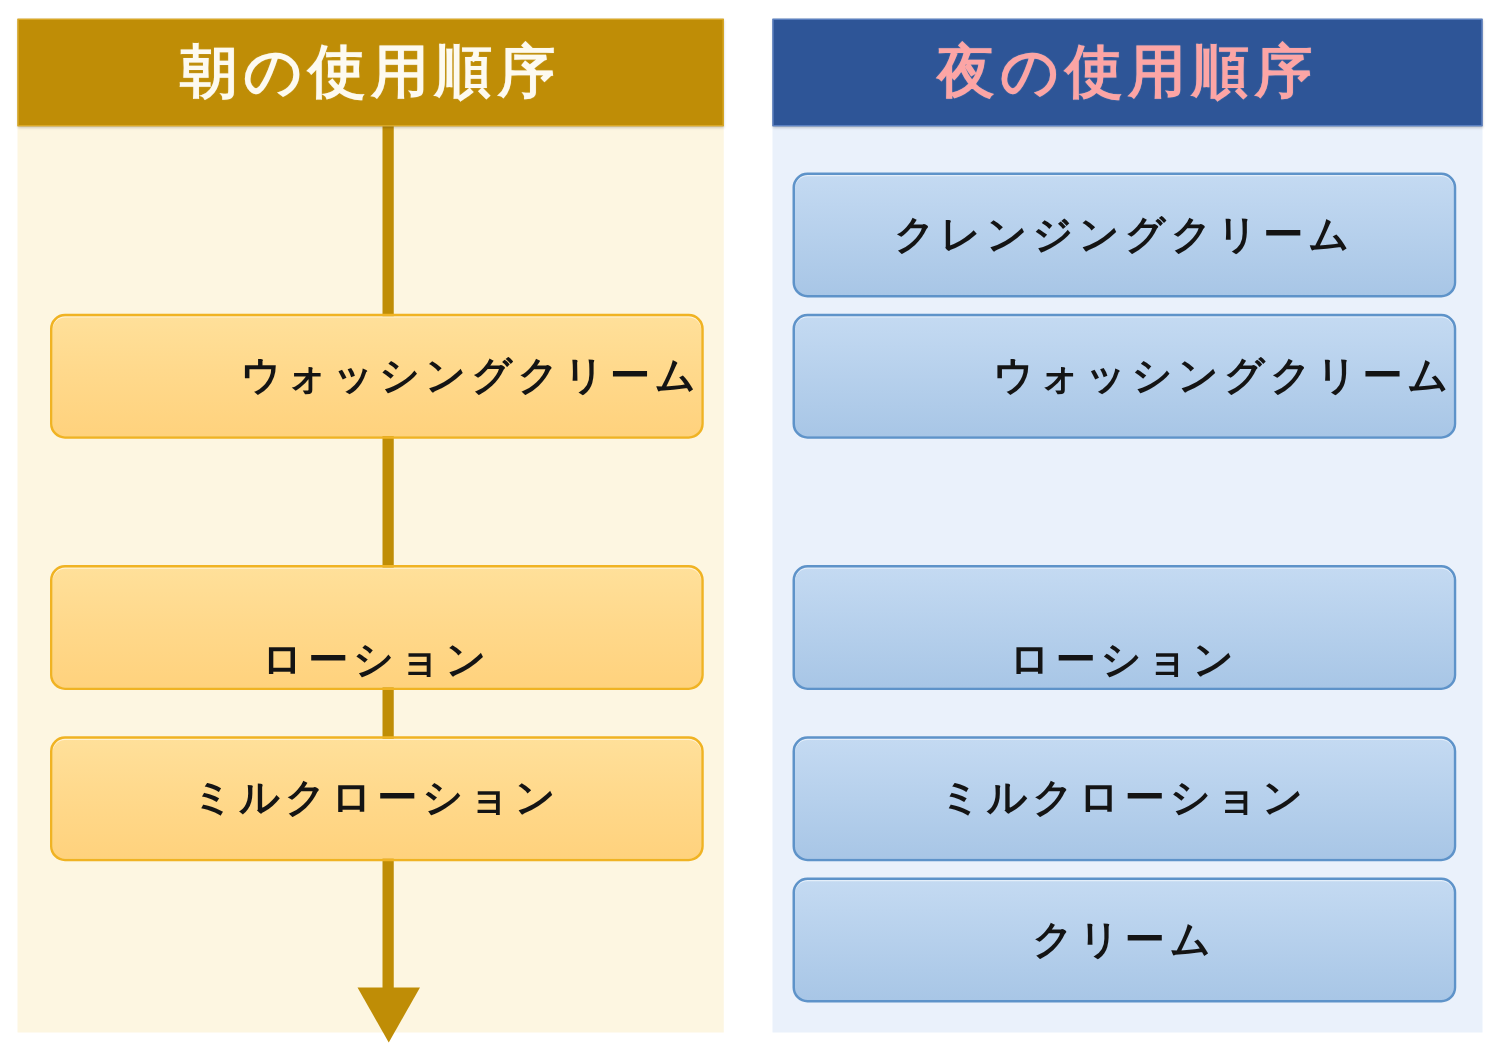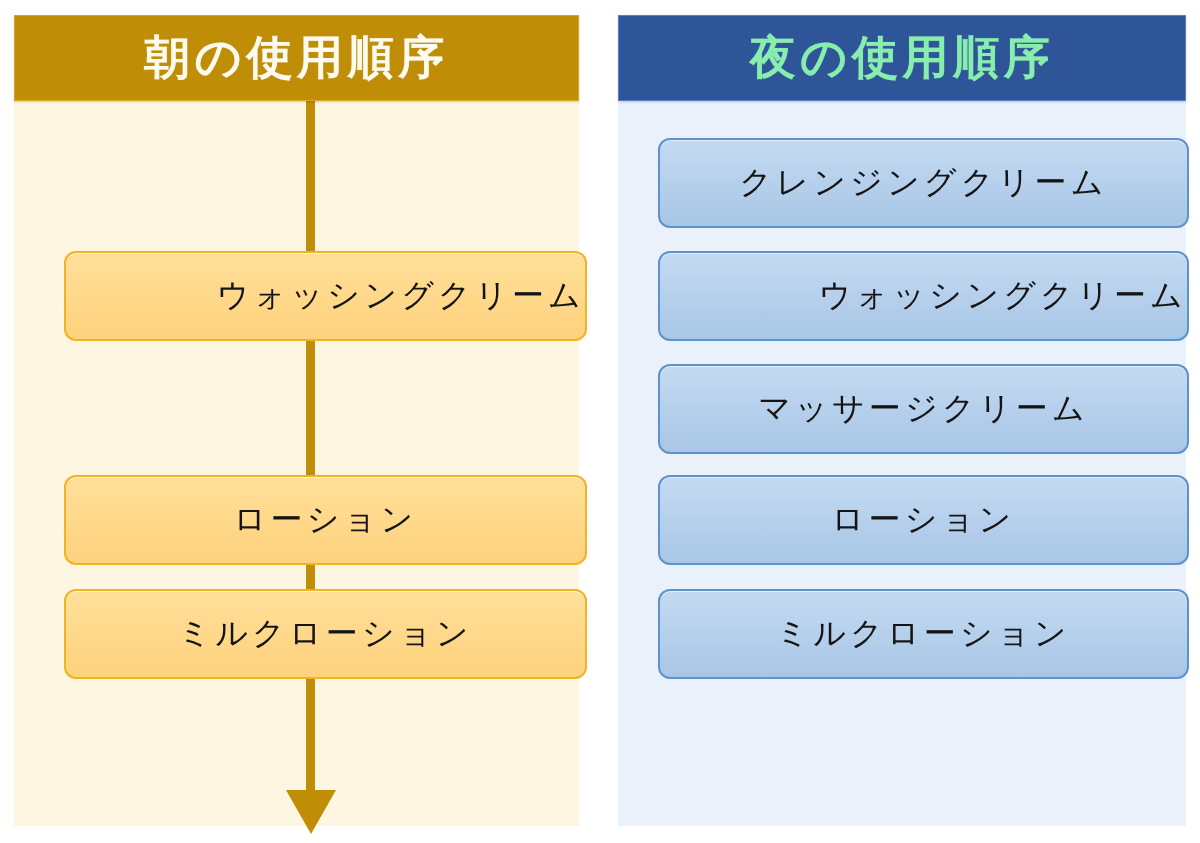--- a/index.html
+++ b/index.html
@@ -70,21 +70,21 @@
     color: #fdfaf0;
   }
   #header-morning {
     background: #bf8d06;
     border: 1px solid #d9a826;
     box-shadow: 0 1px 2px rgba(0,0,0,0.18);
   }
   #header-night {
     background: #2e5597;
     border: 1px solid #5a7fc0;
-    color: #86efac;
+    color: #fca5a5;
     box-shadow: 0 1px 2px rgba(0,0,0,0.18);
   }
   .panel-header .title-text {
     text-shadow: 0 0 1px rgba(255,255,255,0.35);
     white-space: nowrap;
   }
 
   
   .spine {
     position: absolute;
@@ -108,54 +108,53 @@
     left: 272px;
     top: 775px;
     border-left: 25px solid transparent;
     border-right: 25px solid transparent;
     border-top: 44px solid #bf8d06;
   }
 
   
   .step {
     position: absolute;
-    height: 90px;
+    height: 100px;
     box-sizing: border-box;
     border-radius: 12px;
     display: flex;
     align-items: center;
     justify-content: center;
     z-index: 3;
     font-size: 32px;
-    font-weight: normal;
+    font-weight: bold;
     letter-spacing: 0.13em;
     color: #141414;
     white-space: nowrap;
-    margin-left: 24px;
   }
   .step-morning {
     left: 26px;
     width: 523px;
     background: linear-gradient(to bottom, #ffe09a 0%, #ffd98c 45%, #ffd27d 100%);
     border: 2px solid #f0b323;
     box-shadow: inset 0 1px 0 rgba(255,255,255,0.6);
   }
   .step-night {
     left: 16px;
     width: 531px;
     background: linear-gradient(to bottom, #c4daf2 0%, #b6d0ec 50%, #a8c6e6 100%);
     border: 2px solid #5e93c9;
     box-shadow: inset 0 1px 0 rgba(255,255,255,0.55);
   }
 
   
   .row-1 { top: 123px; }
   .row-2 { top: 236px; justify-content: flex-end; }
   .row-3 { top: 349px; }
-  .row-4 { top: 460px; }
+  .row-4 { top: 437px; align-items: flex-end; }
   .row-5 { top: 574px; text-align: right; }
   .row-6 { top: 687px; }
 </style>
 </head>
 <body>
 
 <div id="stage">
 
   <div class="panel" id="panel-morning">
     <div class="panel-body"></div>
@@ -184,24 +183,24 @@
     <div class="panel-header" id="header-night">
       <span class="title-text">夜の使用順序</span>
     </div>
 
     <div class="step step-night row-1">
       <span>クレンジングクリーム</span>
     </div>
     <div class="step step-night row-2">
       <span>ウォッシングクリーム</span>
     </div>
-    <div class="step step-night row-3">
-      <span>マッサージクリーム</span>
-    </div>
     <div class="step step-night row-4">
       <span>ローション</span>
     </div>
     <div class="step step-night row-5">
       <span>ミルクローション</span>
     </div>
+    <div class="step step-night row-6">
+      <span>クリーム</span>
+    </div>
   </div>
 
 </div>
 
 </body></html>

